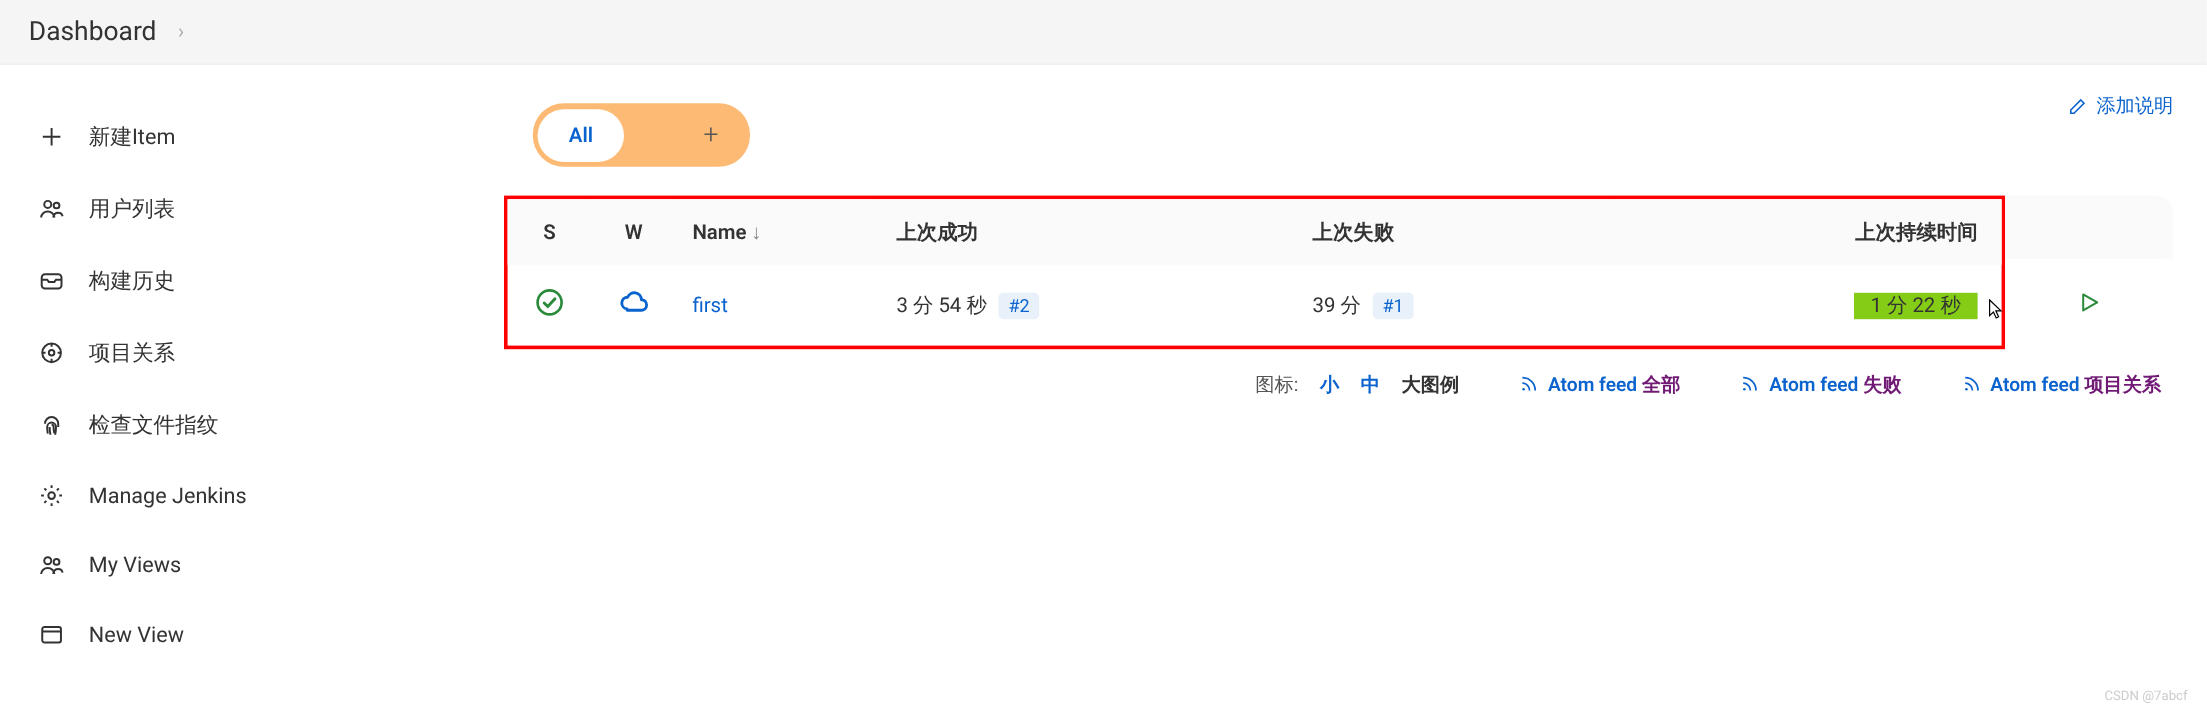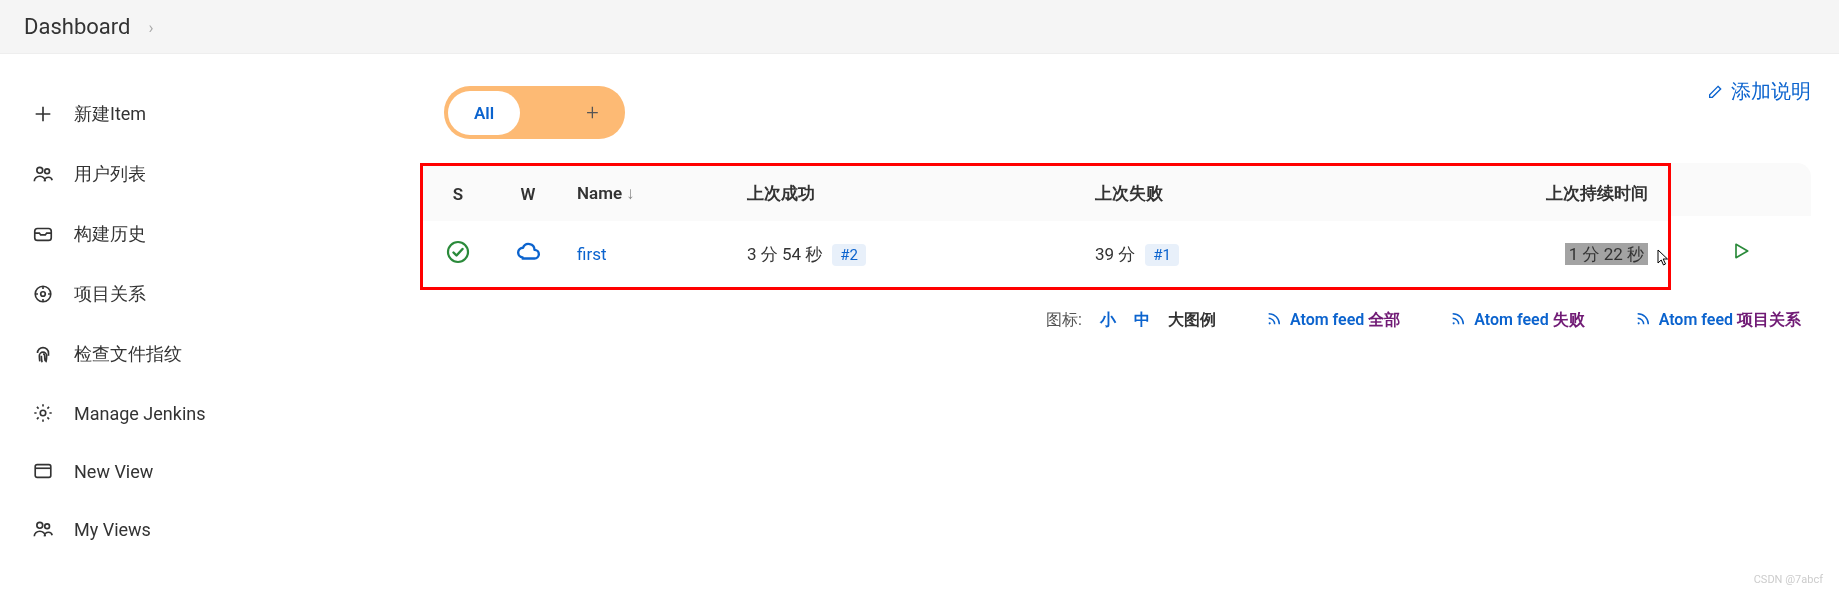--- a/index.html
+++ b/index.html
@@ -11,38 +11,38 @@
     
     .layout { display: flex; }
     
     .sidebar { width: 420px; padding: 30px 0 0 0; }
     .sidebar-item { display: flex; align-items: center; gap: 20px; padding: 18px 32px; cursor: pointer; font-size: 18px; color: #333; }
     .sidebar-icon { width: 22px; height: 22px; display: inline-flex; align-items: center; justify-content: center; flex-shrink: 0; }
     .sidebar-icon svg { width: 22px; height: 22px; stroke: #333; fill: none; stroke-width: 1.8; }
     
     .main { flex: 1; padding: 24px 28px 24px 0; position: relative; }
     
-    .add-desc { position: absolute; right: 28px; top: 24px; color: #0b63ce; display: flex; align-items: center; gap: 8px; cursor: pointer; font-size: 20px; }
+    .add-desc { position: absolute; right: 28px; top: 24px; color: #0b63ce; display: flex; align-items: center; gap: 8px; cursor: pointer; font-size: 16px; }
     .add-desc svg { width: 16px; height: 16px; stroke: #0b63ce; fill: none; stroke-width: 2; }
     
     .tabs { display: inline-flex; align-items: center; background: #fdba74; border-radius: 26px; padding: 4px; margin: 8px 0 24px 24px; gap: 44px; }
     .tab { padding: 12px 26px; border-radius: 22px; font-size: 17px; font-weight: 600; cursor: pointer; color: #777; }
     .tab.active { background: #fff; color: #0b63ce; }
     .tab-add { padding: 10px 22px; cursor: pointer; color: #555; font-size: 22px; font-weight: 300; }
     
     .table-wrap { border: 3px solid #ff0000; background: #fff; }
     .jobs-table { width: 100%; border-collapse: collapse; }
     .jobs-table th { text-align: left; padding: 16px 14px; font-size: 17px; font-weight: 600; background: #fafafa; color: #333; }
     .jobs-table th.center { text-align: center; }
     .jobs-table td { padding: 18px 14px; font-size: 17px; vertical-align: middle; }
     .jobs-table td.center { text-align: center; }
     .job-name { color: #0b63ce; cursor: pointer; }
     .build-tag { display: inline-block; background: #e8f0fa; color: #0b63ce; border-radius: 4px; padding: 2px 8px; margin-left: 10px; font-size: 15px; cursor: pointer; }
     .dur-cell { cursor: default; }
-    .dur-highlight { background: #a3a3a3; padding: 1px 4px; }
+    .dur-highlight { background: #84cc16; padding: 1px 14px; }
     .sort-ind { color: #888; margin-left: 4px; }
     
     .status-icon svg { width: 24px; height: 24px; }
     .weather-icon svg { width: 26px; height: 26px; }
     
     .play-btn { cursor: pointer; }
     .play-btn svg { width: 20px; height: 20px; stroke: #2a8a3a; fill: none; stroke-width: 2; }
     
     .outer-row { display: flex; align-items: stretch; }
     .play-col { width: 140px; display: flex; align-items: center; justify-content: center; border-top-right-radius: 14px; background: #fff; }
@@ -123,35 +123,35 @@
           <svg viewBox="0 0 24 24">
             <circle cx="12" cy="12" r="3"></circle>
             <path d="M12 2.5v2.5M12 19v2.5M21.5 12H19M5 12H2.5M18.6 5.4l-1.8 1.8M7.2 16.8l-1.8 1.8M18.6 18.6l-1.8-1.8M7.2 7.2 5.4 5.4"></path>
           </svg>
         </span>
       <span>Manage Jenkins</span>
     </div>
     <div class="sidebar-item">
       <span class="sidebar-icon">
           <svg viewBox="0 0 24 24">
-            <rect x="3.5" y="5" width="17" height="14" rx="2"></rect>
-            <path d="M3.5 9h17"></path>
-          </svg>
-        </span>
-      <span>New View</span>
-    </div>
-    <div class="sidebar-item">
-      <span class="sidebar-icon">
-          <svg viewBox="0 0 24 24">
             <circle cx="8.5" cy="8" r="3.2"></circle>
             <circle cx="16.5" cy="9" r="2.6"></circle>
             <path d="M2.5 20c0-3.2 2.8-5.5 6-5.5s6 2.3 6 5.5M13.5 20c.3-2.8 2.2-4.5 4.5-4.5 2 0 3.6 1.3 4 3.3"></path>
           </svg>
         </span>
       <span>My Views</span>
+    </div>
+    <div class="sidebar-item">
+      <span class="sidebar-icon">
+          <svg viewBox="0 0 24 24">
+            <rect x="3.5" y="5" width="17" height="14" rx="2"></rect>
+            <path d="M3.5 9h17"></path>
+          </svg>
+        </span>
+      <span>New View</span>
     </div>
   </div>
 
   <div class="main">
     <div class="add-desc">
       <svg viewBox="0 0 24 24">
           <path d="M16.5 3.5l4 4L8 20H4v-4L16.5 3.5z"></path>
         </svg>
       <span>添加说明</span>
     </div>

